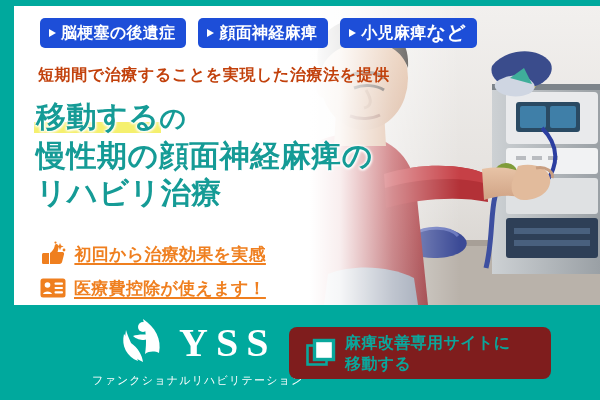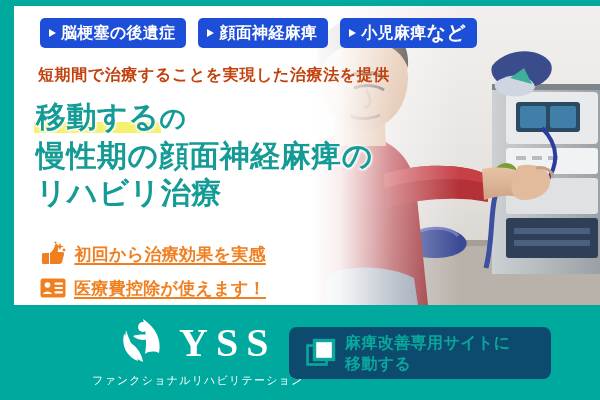--- a/index.html
+++ b/index.html
@@ -111,21 +111,21 @@
     letter-spacing:8px; line-height:40px;
     font-family:"Liberation Serif","DejaVu Serif",serif;
   }
   .logo-sub {
     color:#fff; font-size:11px; letter-spacing:1.2px;
     margin-top:4px; white-space:nowrap;
   }
 
   .cta {
     position:absolute; right:28px; top:22px;
-    background:#0c4a6e; border-radius:8px;
+    background:#7f1d1d; border-radius:8px;
     height:52px; width:262px;
     display:flex; align-items:center;
     padding-left:14px;
   }
   .cta-ico { flex:none; width:36px; display:flex; align-items:center; justify-content:center; }
   .cta-text {
     color:#0aa79c; font-weight:bold; font-size:16px;
     line-height:21px; letter-spacing:0.4px;
     margin-left:6px; white-space:nowrap;
   }

